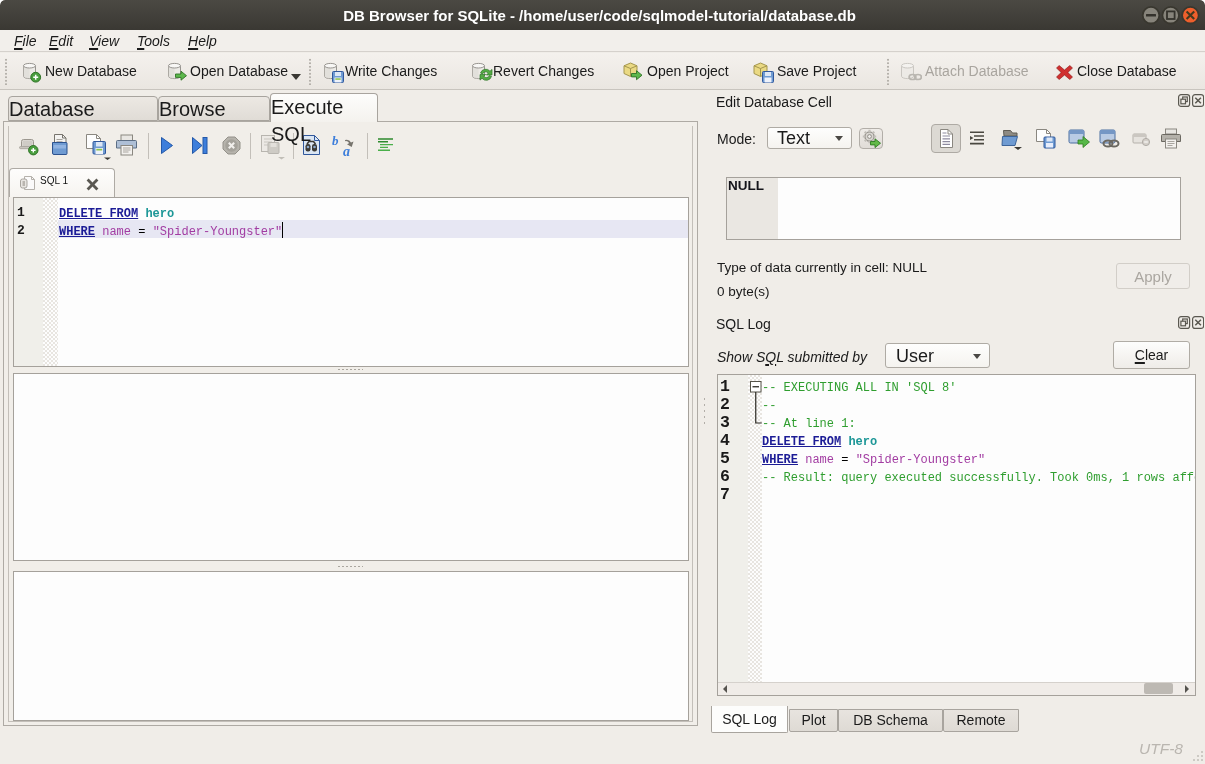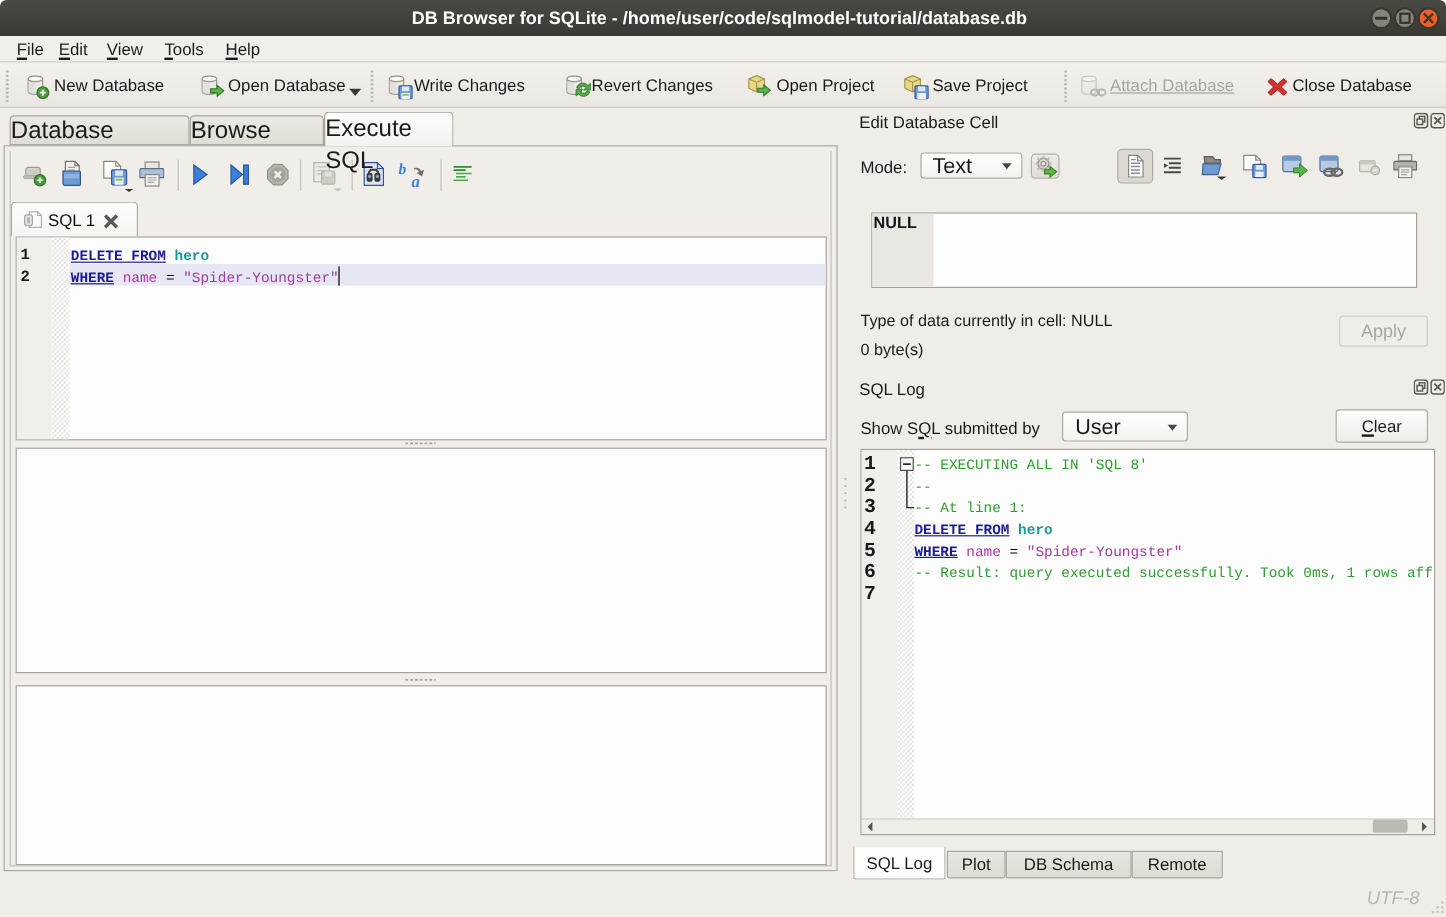--- a/index.html
+++ b/index.html
@@ -4,26 +4,26 @@
 <style>
   * { margin:0; padding:0; box-sizing:border-box; }
   html,body { width:1205px; height:764px; background:#fff; overflow:hidden; font-family:"Liberation Sans",sans-serif; }
   .abs { position:absolute; }
   #win { position:absolute; left:0; top:0; width:1205px; height:764px; background:#f0ede8; border-radius:5px 5px 0 0; overflow:hidden; }
   #titlebar { position:absolute; left:0; top:0; width:1205px; height:30px;
      background:linear-gradient(#4b4943,#3a3833); border-radius:5px 5px 0 0; }
   #title { position:absolute; left:0; top:0; width:1199px; height:30px; line-height:31px; text-align:center;
      color:#fff; font-size:15px; font-weight:bold; letter-spacing:0px; }
   #menubar { position:absolute; left:0; top:30px; width:1205px; height:22px; background:#f2efeb; border-bottom:1px solid #d5d1cc; }
-  .menuitem { position:absolute; top:33px; font-size:14px; color:#1b1b1b; }
+  .menuitem { position:absolute; top:33px; font-size:14px; color:#1b1b1b;font-style:italic; }
   .menuitem u { text-decoration-thickness:1.5px; text-underline-offset:2px; }
   #toolbar { position:absolute; left:0; top:53px; width:1205px; height:37px;
      background:linear-gradient(#f4f1ed,#eae6e1); border-bottom:1px solid #c8c4be; }
   .tbtext { position:absolute; top:63px; font-size:14px; color:#1b1b1b; }
-  .tbtext.dis { color:#a9a59f;text-decoration:underline; }
+  .tbtext.dis { color:#a9a59f; }
   .handle { position:absolute; top:58px; width:4px; height:27px;
      background-image:radial-gradient(circle, #b5b1ab 0.9px, transparent 1.05px);
      background-size:3.5px 3.5px; }
   
   .tab { position:absolute; font-size:20px; color:#1b1b1b; text-align:left;
      background:linear-gradient(#ece8e3,#e0dcd6); border:1px solid #a8a49e; border-radius:4px 4px 0 0; }
   .tab.active { background:linear-gradient(#fdfdfc,#f4f2ee); border-bottom:none; z-index:5; }
   #pane { position:absolute; left:3px; top:121px; width:695px; height:605px; border:1px solid #aeaaa4; background:#f1eee9; }
   #innerframe { position:absolute; left:8px; top:126px; width:685px; height:596px; border:1px solid #c3bfb9; border-top:none; }
   .wframe { position:absolute; background:#fdfdfd; border:1px solid #a5a19b; }
@@ -235,21 +235,21 @@
   <g stroke="#2e8b2e" stroke-width="1.4">
           <path d="M1 1 h15 M1 3.8 h10"></path>
         </g>
   <g stroke="#4aaf4a" stroke-width="1.4">
           <path d="M3 6.6 h13 M3 9.4 h8 M1 12.2 h12"></path>
         </g>
 </svg>
 </div>
 
 <div class="abs" style="left:9px;top:168px;width:106px;height:29px;background:linear-gradient(#fefdfc,#f6f4f0);border:1px solid #aeaaa4;border-bottom:none;border-radius:4px 4px 0 0;z-index:4"></div>
-<div class="abs" style="left:40px;top:175px;font-size:14px;color:#111;z-index:5">SQL 1</div>
+<div class="abs" style="left:40px;top:175px;font-size:10px;color:#111;z-index:5">SQL 1</div>
 <svg class="abs" style="left:19px;top:175px;z-index:5" width="18" height="17" viewBox="0 0 18 17">
   <path d="M5.5 1.5 h7 l3 3 v10 h-10 z" fill="#fbfafa" stroke="#b5b1ab"></path>
   <path d="M12.5 1.5 v3 h3" fill="none" stroke="#b5b1ab"></path>
   <rect x="1.5" y="4" width="6.5" height="9" rx="2" fill="#e8e5e1" stroke="#a9a59f"></rect>
   <rect x="3.5" y="6" width="2.5" height="5" fill="#b9b5af"></rect>
 </svg>
 <svg class="abs" style="left:86px;top:178px;z-index:5" width="13" height="13" viewBox="0 0 13 13">
   <path d="M2.6 0.6 L6.5 4.5 L10.4 0.6 L12.4 2.6 L8.5 6.5 L12.4 10.4 L10.4 12.4 L6.5 8.5 L2.6 12.4 L0.6 10.4 L4.5 6.5 L0.6 2.6 Z" fill="#5a5852"></path>
 </svg>
 
@@ -348,21 +348,21 @@
 <div class="btn dis" style="left:1116px;top:263px;width:74px;height:26px;line-height:25px;font-size:15px;">Apply</div>
 
 <div class="docktitle" style="left:716px;top:316px;">SQL Log</div>
 <svg class="abs" style="left:1178px;top:316px" width="26" height="14" viewBox="0 0 26 14">
   <rect x="0.6" y="0.6" width="11" height="11.8" rx="2.5" fill="none" stroke="#5a5850" stroke-width="1.2"></rect>
   <rect x="4.7" y="3" width="4.6" height="4.6" fill="none" stroke="#5a5850" stroke-width="1.2"></rect>
   <rect x="2.9" y="5.2" width="4.6" height="4.6" fill="#f0ede8" stroke="#5a5850" stroke-width="1.2"></rect>
   <rect x="14.6" y="0.6" width="11" height="11.8" rx="2.5" fill="none" stroke="#5a5850" stroke-width="1.2"></rect>
   <path d="M17.3 3.7 l5.6 5.6 m0 -5.6 l-5.6 5.6" stroke="#5a5850" stroke-width="1.5"></path>
 </svg>
-<div class="docktitle" style="left:717px;top:349px;">Show S<u style="text-decoration-thickness:1.5px;text-underline-offset:2px;">Q</u>L submitted by</div>
+<div class="docktitle" style="left:717px;top:349px;font-style:italic;">Show S<u style="text-decoration-thickness:1.5px;text-underline-offset:2px;">Q</u>L submitted by</div>
 <div class="combo" style="left:885px;top:343px;width:105px;height:25px;line-height:24px;padding-left:10px;">User<span class="arr"></span></div>
 <div class="btn" style="left:1113px;top:341px;width:77px;height:28px;line-height:27px;"><u style="text-decoration-thickness:1.5px;text-underline-offset:2px;">C</u>lear</div>
 
 <div class="abs" style="left:717px;top:374px;width:479px;height:322px;background:#fdfdfd;border:1px solid #a5a19b;overflow:hidden;">
   <div class="abs" style="left:0;top:0;width:30px;height:307px;background:#f0efea;"></div>
   <div class="abs checker" style="left:30px;top:0;width:14px;height:307px;"></div>
   <div class="abs mono" style="left:2px;top:3px;color:#1a1a1a;font-weight:bold;font-size:16.5px;line-height:18px;">1<br>2<br>3<br>4<br>5<br>6<br>7</div>
   <svg class="abs" style="left:31px;top:4px" width="15" height="50" viewBox="0 0 15 50">
     <rect x="1.5" y="2.5" width="10.5" height="10.5" fill="#fff" stroke="#555349"></rect>
     <path d="M3.5 7.75 h6.5" stroke="#2c2a25" stroke-width="1.3"></path>

